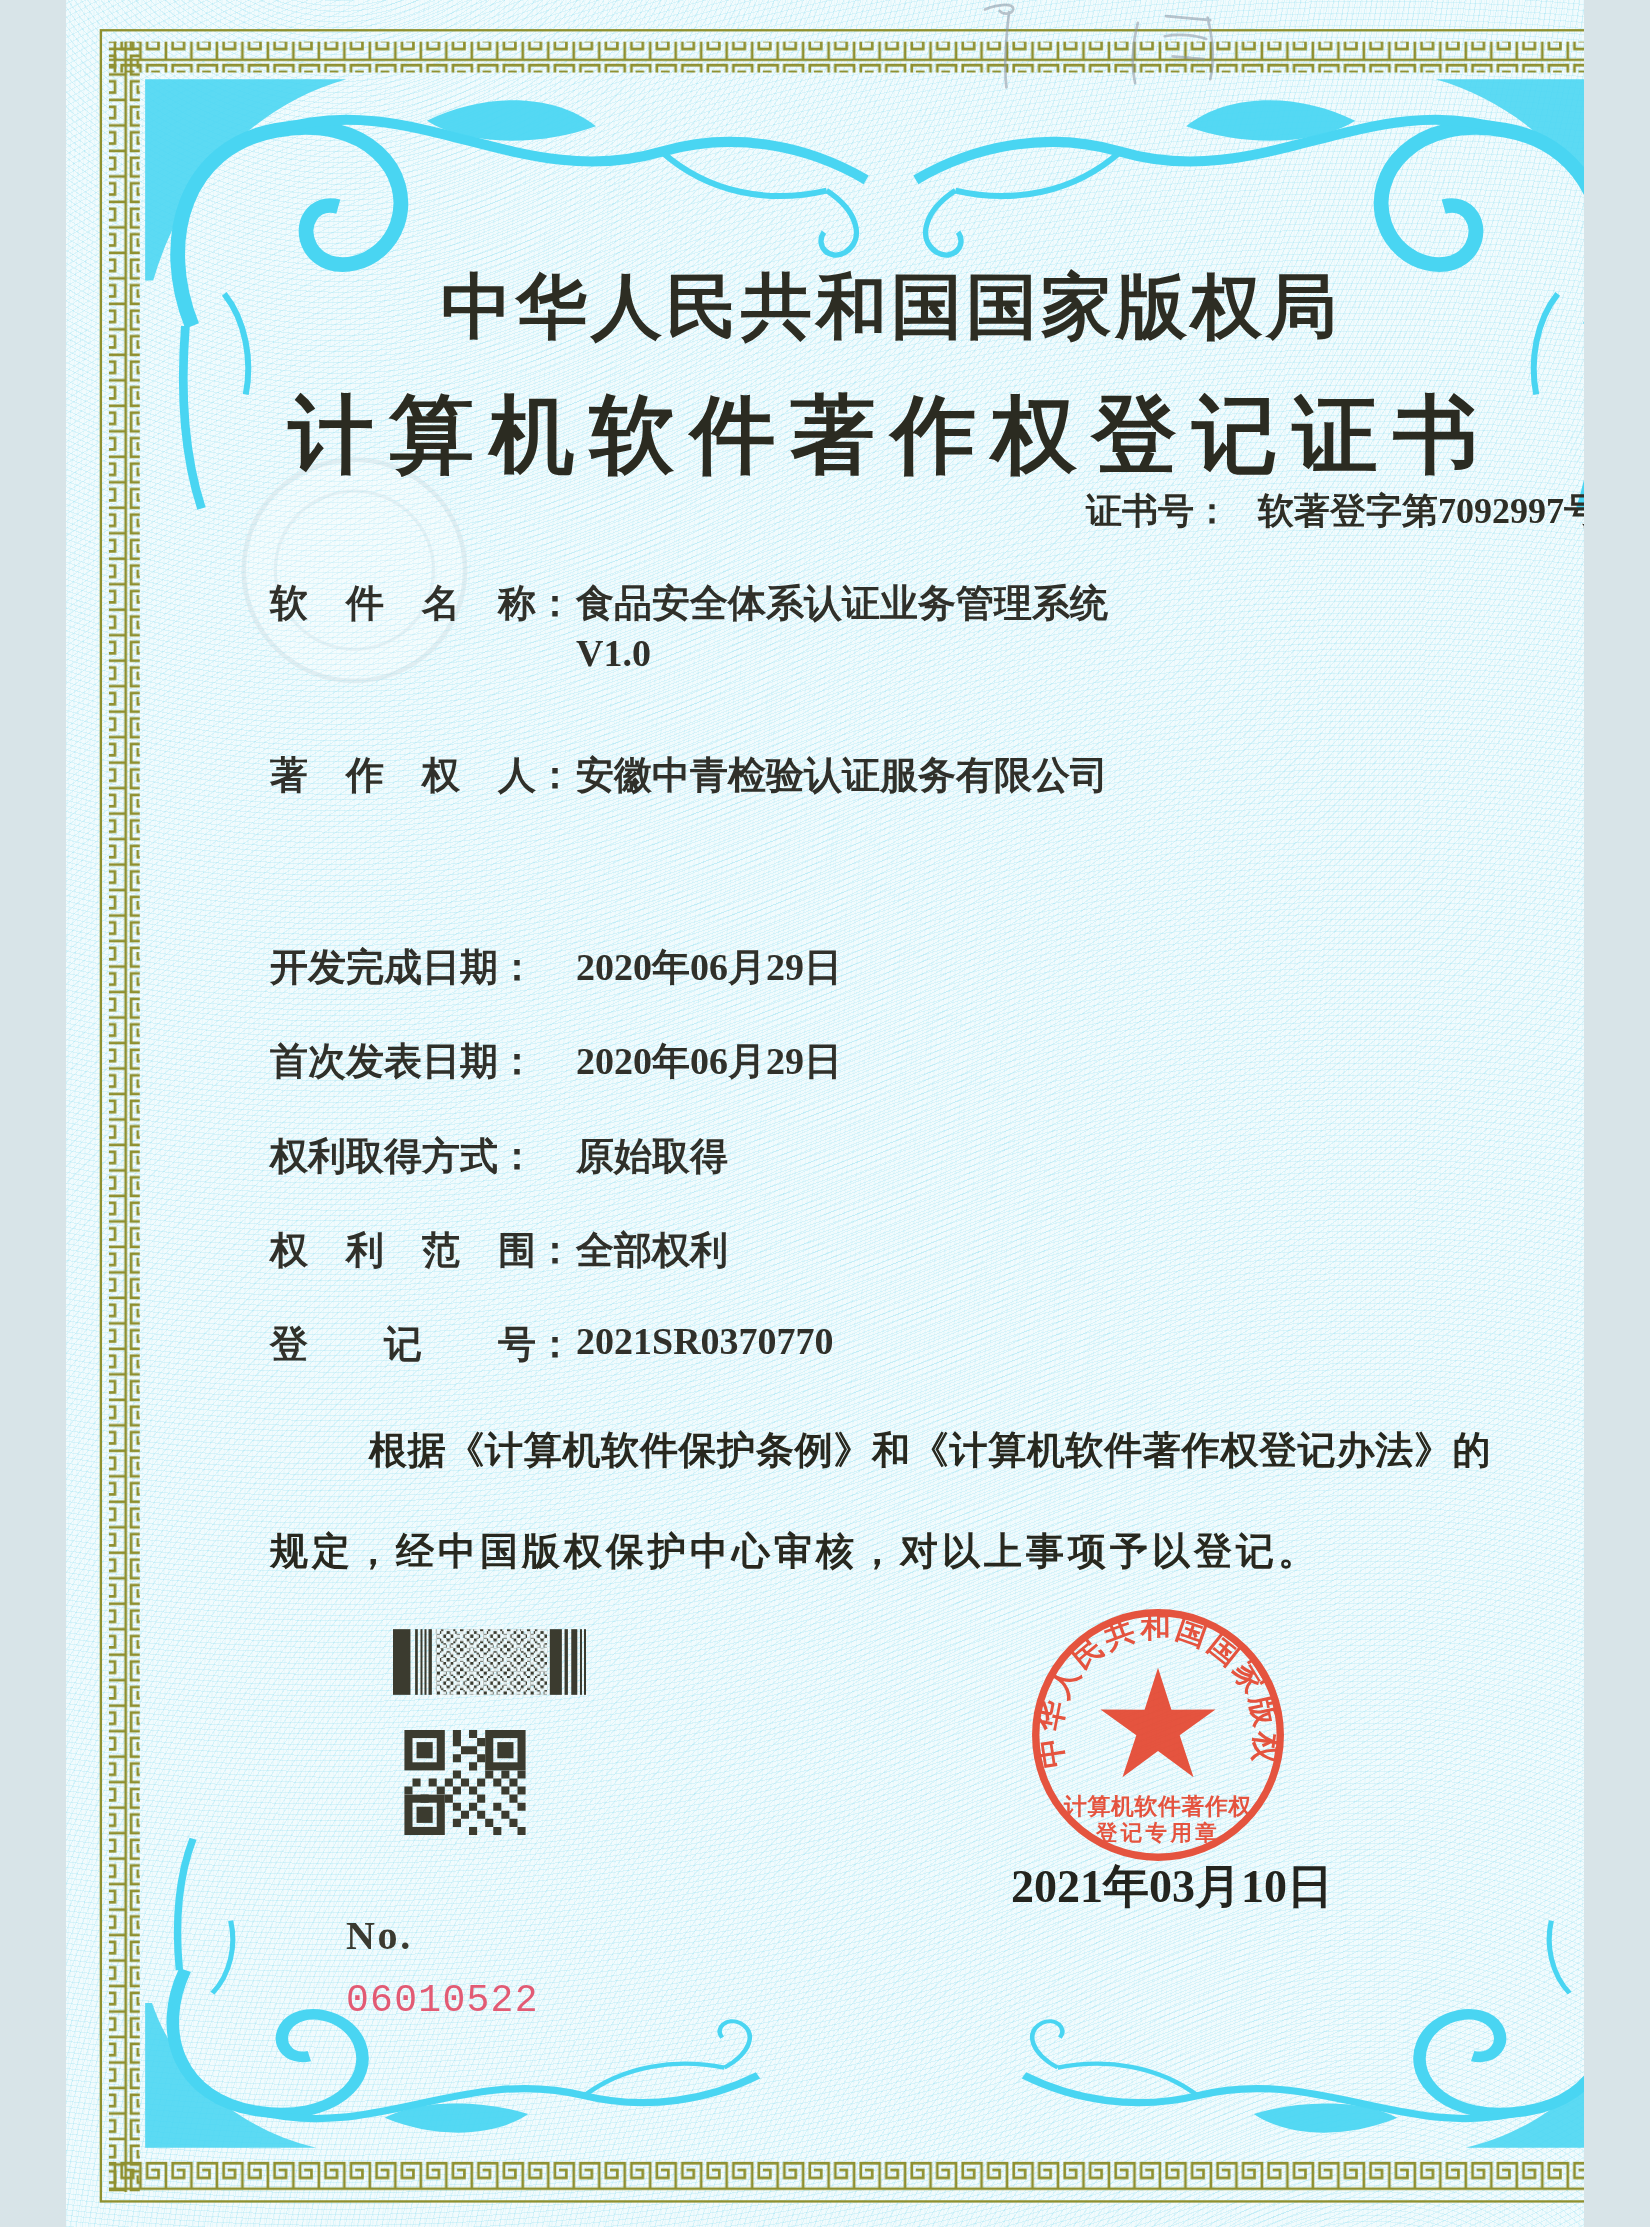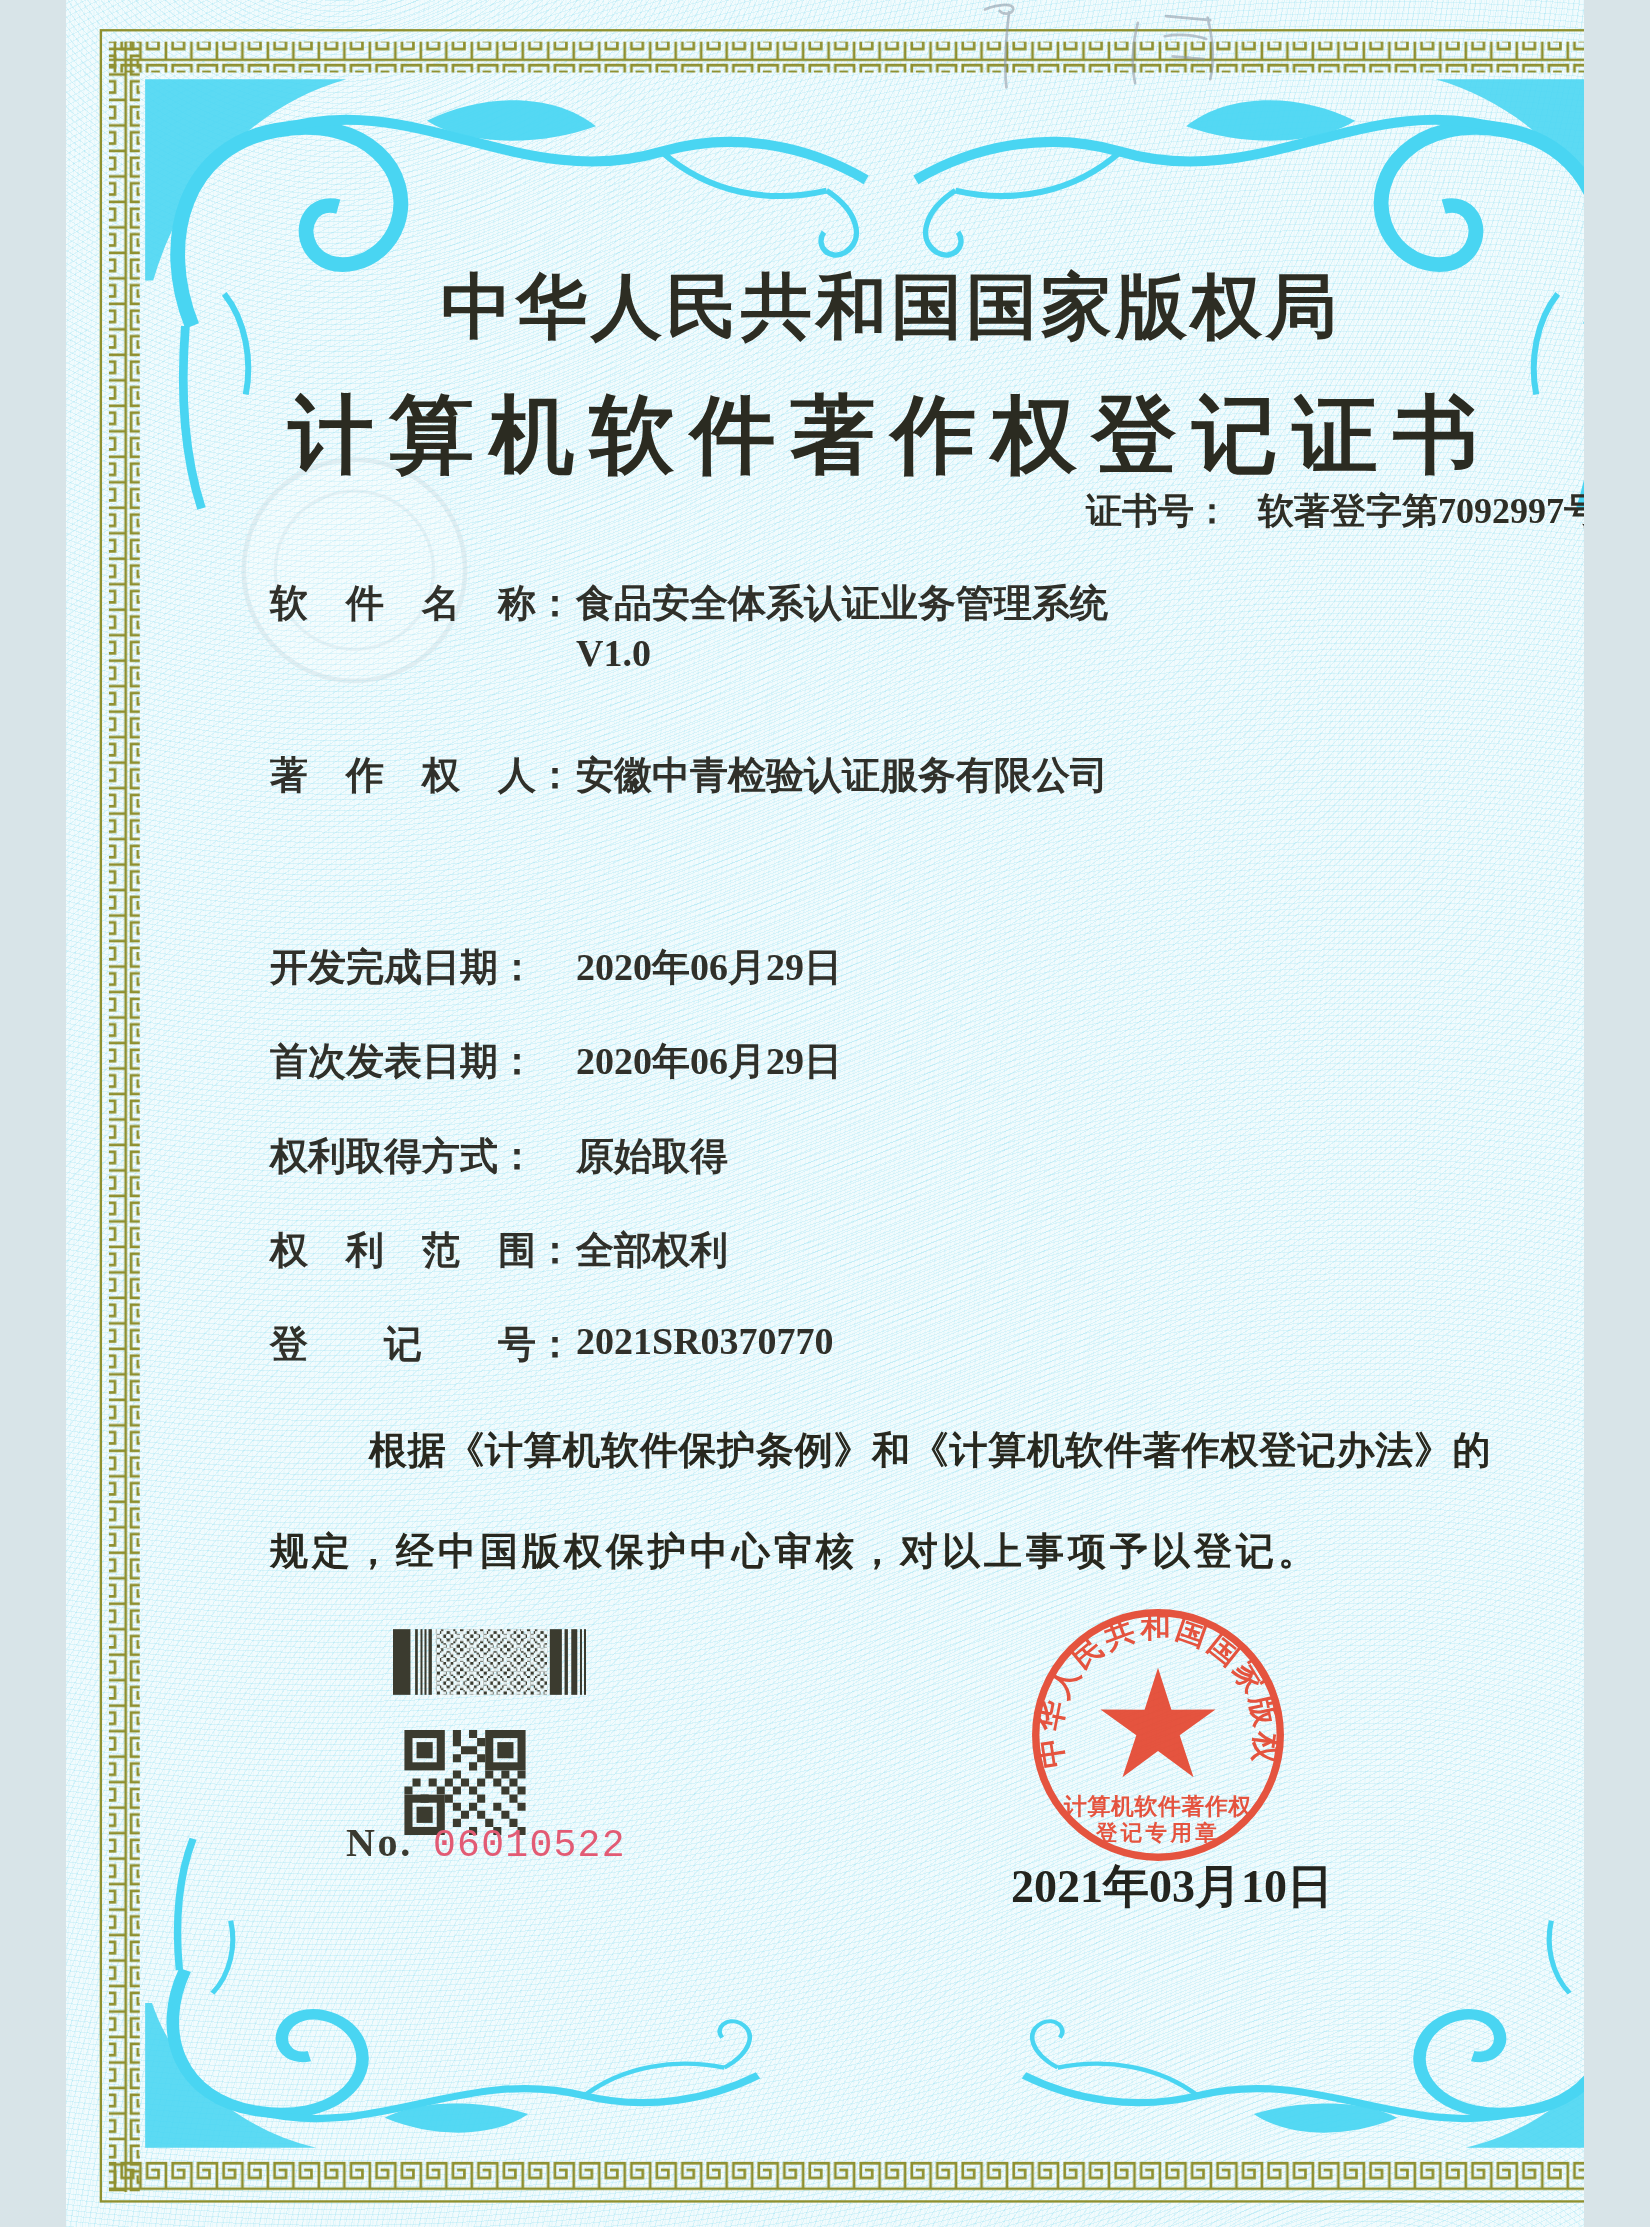--- a/index.html
+++ b/index.html
@@ -34,21 +34,21 @@
     font-size:38px;font-weight:700;color:#30302a;white-space:nowrap;
   }
   .f-label{left:204px;}
   .f-value{left:510px;}
   .statement{
     font-size:38px;font-weight:600;color:#28281f;white-space:nowrap;
   }
   .st1{left:303px;top:1425px;letter-spacing:0.7px;}
   .st2{left:204px;top:1526px;letter-spacing:4px;}
   .no-row{
-    left:280px;top:1819px;display:flex;align-items:baseline;gap:20px;white-space:nowrap;
+    left:280px;top:1912px;display:flex;align-items:baseline;gap:20px;white-space:nowrap;flex-direction:column;
   }
   .no-label{font-size:40px;font-weight:600;color:#3a3a30;letter-spacing:2.7px;}
   .no-number{font-size:38px;font-weight:500;color:#e25b74;letter-spacing:1.3px;
     font-family:"Liberation Mono","DejaVu Sans Mono",monospace;}
   .issue-date{
     left:945px;top:1856px;width:295px;text-align:center;
     font-size:46px;font-weight:600;color:#24241e;white-space:nowrap;
   }
   .seal-ring-text{font:700 45px "Liberation Serif","DejaVu Serif",serif;fill:#e5462f;letter-spacing:5px;}
   .seal-l1{font:700 34px "Liberation Serif","DejaVu Serif",serif;fill:#e5462f;letter-spacing:1px;}

